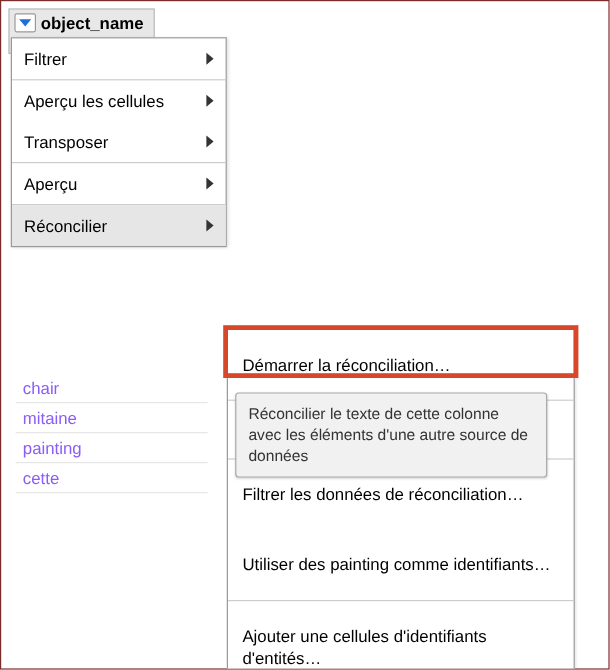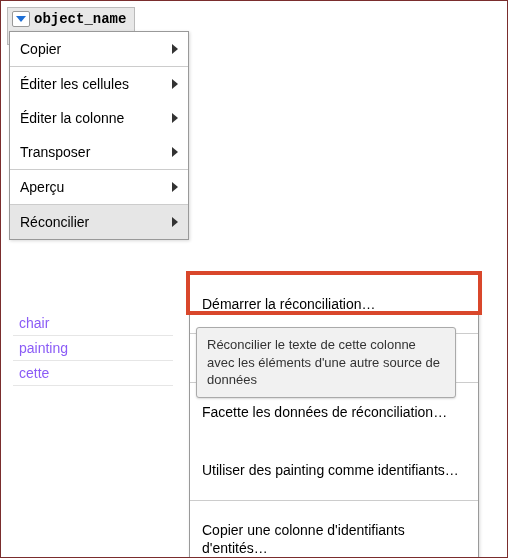--- a/index.html
+++ b/index.html
@@ -13,21 +13,20 @@
       border: 1px solid #7a2d2d;
     }
     .column-header {
       display: inline-flex;
       align-items: center;
       background: #e8e8e8;
       border: 1px solid #bbb;
       padding: 3px 8px 17px 4px;
       margin: 6px 0 0 6px;
       gap: 4px;
-      font-family: Liberation Mono, monospace;
     }
     .dropdown-btn {
       display: flex;
       align-items: center;
       justify-content: center;
       background: #fff;
       border: 1px solid #999;
       border-radius: 2px;
       width: 18px;
       height: 16px;
@@ -126,70 +125,67 @@
 
 <div class="column-header">
   <div class="dropdown-btn">
     <div class="tri-down"></div>
   </div>
   <span class="column-title">object_name</span>
 </div>
 
 <div class="menu">
   <div class="menu-item">
-    <span>Copier</span>
+    <span>Filtrer</span>
     <span class="submenu-arrow"></span>
   </div>
   <div class="menu-sep"></div>
   <div class="menu-item">
-    <span>Éditer les cellules</span>
-    <span class="submenu-arrow"></span>
-  </div>
-  <div class="menu-item">
-    <span>Éditer la colonne</span>
+    <span>Aperçu les cellules</span>
     <span class="submenu-arrow"></span>
   </div>
   <div class="menu-item">
     <span>Transposer</span>
     <span class="submenu-arrow"></span>
   </div>
   <div class="menu-sep"></div>
   <div class="menu-item">
     <span>Aperçu</span>
     <span class="submenu-arrow"></span>
   </div>
   <div class="menu-sep"></div>
   <div class="menu-item highlight">
     <span>Réconcilier</span>
     <span class="submenu-arrow"></span>
   </div>
 </div>
 
 <div class="data-rows">
   <div class="data-row">chair</div>
+  <div class="data-row">mitaine</div>
   <div class="data-row">painting</div>
   <div class="data-row">cette</div>
 </div>
 
 <div class="submenu">
   <div class="submenu-item">
     <span>Démarrer la réconciliation…</span>
   </div>
   <div class="menu-sep"></div>
   <div style="height:48px"></div>
   <div class="menu-sep"></div>
   <div class="submenu-item">
-    <span>Facette les données de réconciliation…</span>
+    <span>Filtrer les données de réconciliation…</span>
   </div>
   <div class="submenu-item">
     <span>Utiliser des painting comme identifiants…</span>
   </div>
   <div class="menu-sep"></div>
   <div class="submenu-item">
-    <span>Copier une colonne d'identifiants d'entités…</span>
+    <span>Ajouter une cellules d'identifiants d'entités…</span>
   </div>
 </div>
 
 <div class="highlight-box"></div>
 
 <div class="tooltip">
   <span>Réconcilier le texte de cette colonne avec les éléments d'une autre source de données</span>
 </div>
 
 

